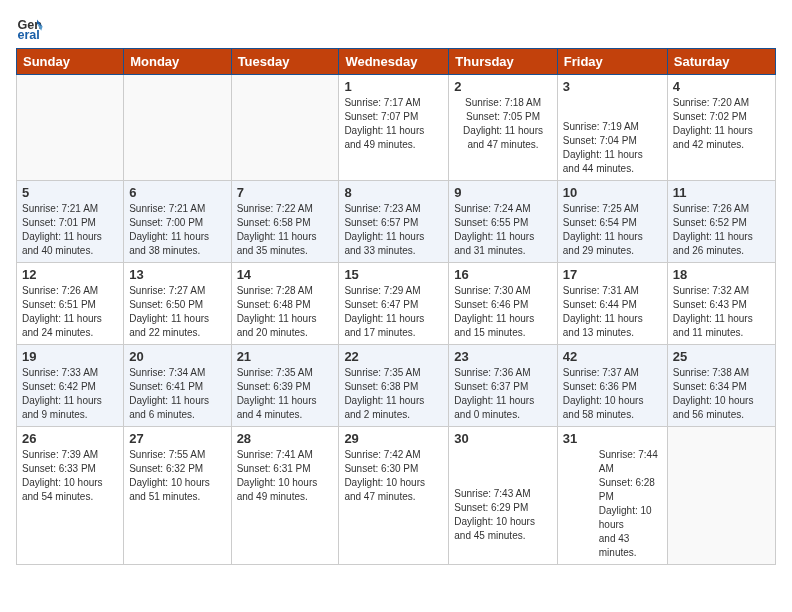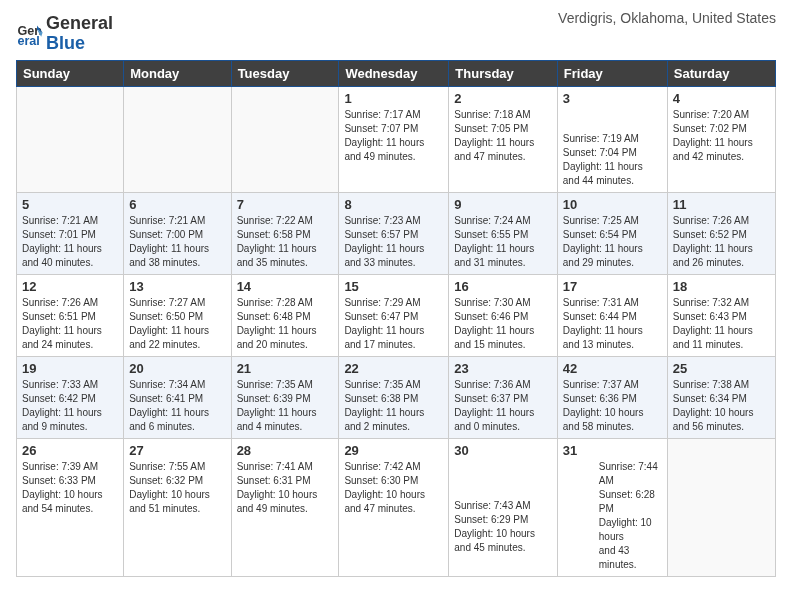--- a/index.html
+++ b/index.html
@@ -53,21 +53,21 @@
     .subtitle {
       font-size: 14px;
       color: #555;
     }
     .calendar {
       width: 100%;
       border-collapse: collapse;
       border: 1px solid #ccc;
     }
     .calendar th {
-      background: #404040;
+      background: #c2410c;
       color: #fff;
       font-size: 13px;
       font-weight: bold;
       padding: 5px 6px;
       text-align: left;
       border: 1px solid #1a5090;
     }
     .calendar td {
       vertical-align: top;
       border: 1px solid #ccc;
@@ -105,29 +105,22 @@
 <div class="page">
 
 <div class="header">
   <div class="logo">
     <svg class="logo-icon" viewBox="0 0 40 40">
       <text x="2" y="22" font-size="18" font-weight="bold" fill="#333">Gen</text>
       <text x="2" y="36" font-size="18" font-weight="bold" fill="#1a5fa8">eral</text>
       <polygon points="30,8 38,18 30,14" fill="#1a5fa8"></polygon>
       <polygon points="30,14 38,18 36,24" fill="#5599cc"></polygon>
     </svg>
-    <div>
-      <div class="logo-text">
-        <span style="color:#333">General</span><br>
-        <span style="color:#1a5fa8">Blue</span>
-      </div>
-    </div>
   </div>
   <div class="title-block">
-    <div class="subtitle">Verdigris, Oklahoma, United States</div>
   </div>
 </div>
 
 <table class="calendar">
   <thead>
     <tr id="weekday-header">
           <th>Sunday</th>
           <th>Monday</th>
           <th>Tuesday</th>
           <th>Wednesday</th>
@@ -143,21 +136,21 @@
           <td class="empty-cell"></td>
           <td>
             <span class="day-num">1</span>
             <div class="day-info" style="white-space: pre-line;">Sunrise: 7:17 AM
 Sunset: 7:07 PM
 Daylight: 11 hours
 and 49 minutes.</div>
           </td>
           <td>
             <span class="day-num">2</span>
-            <div class="day-info" style="white-space: pre-line;">Sunrise: 7:18 AM
+            <div class="day-info" style="white-space: pre-line; text-align: center;">Sunrise: 7:18 AM
 Sunset: 7:05 PM
 Daylight: 11 hours
 and 47 minutes.</div>
           </td>
           <td>
             <span class="day-num">3</span>
             <div class="day-info" style="white-space: pre-line; margin-top: 26px;">Sunrise: 7:19 AM
 Sunset: 7:04 PM
 Daylight: 11 hours
 and 44 minutes.</div>

